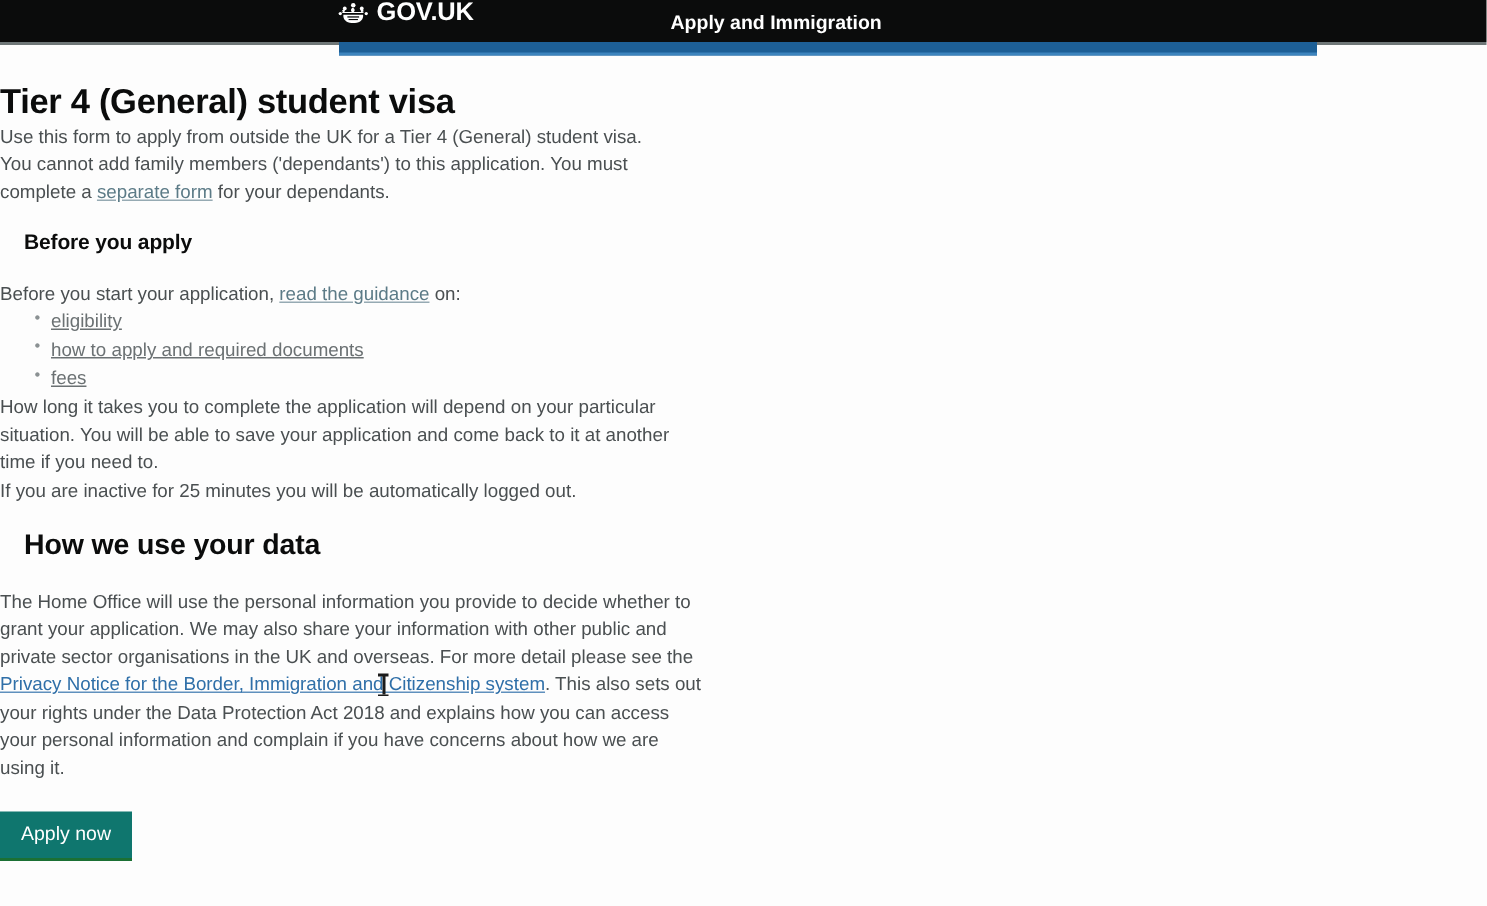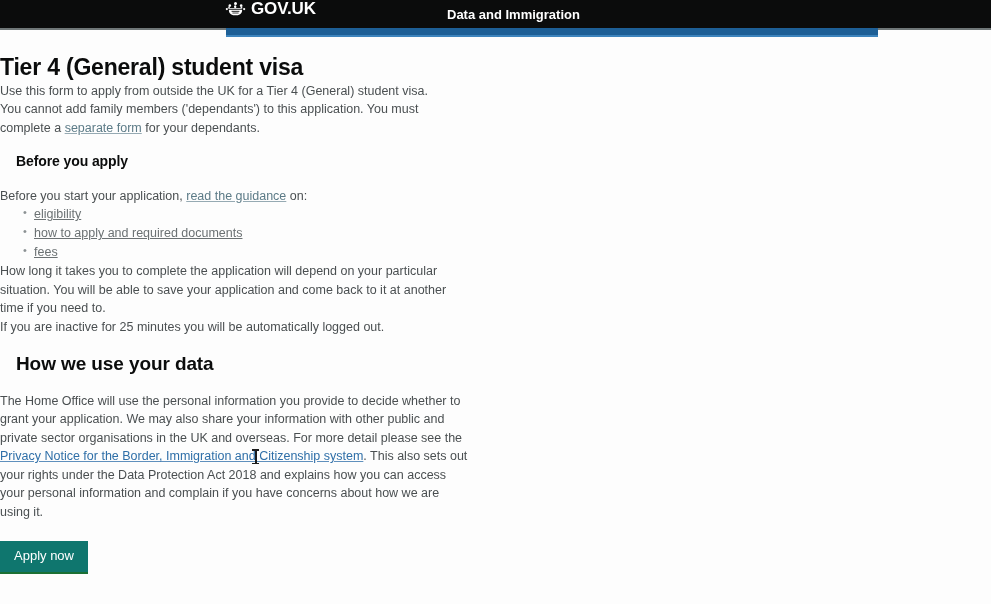--- a/index.html
+++ b/index.html
@@ -23,21 +23,21 @@
     width: 991px;
     height: 28px;
     background: #0b0c0c;
   }
   .header-logo {
     position: absolute;
     left: 225px;
     top: 0;
     height: 16px;
     display: flex;
-    align-items: center;
+    align-items: flex-end;
     gap: 5px;
     text-decoration: none;
   }
   .crown-icon {
     display: block;
     width: 21px;
     height: 15px;
     flex: 0 0 auto;
   }
   .logo-text {
@@ -230,21 +230,21 @@
         <path d="M18 7.2c-1.6 0-2.6 1.2-2.6 2.6 0 1.1.5 1.8 1.2 2.3H7.6c.5-.6.8-1.3.8-2.1 0-.3 0-.6-.1-.8-1 .7-2.3.9-3.4.4.2.8.7 1.5 1.4 1.9-.6.3-1.3.4-2 .3.6 1 1.7 1.6 2.9 1.6h20.6c1.2 0 2.3-.6 2.9-1.6-.7.1-1.4 0-2-.3.7-.4 1.2-1.1 1.4-1.9-1.1.5-2.4.3-3.4-.4-.1.2-.1.5-.1.8 0 .8.3 1.5.8 2.1h-9c.7-.5 1.2-1.2 1.2-2.3 0-1.4-1-2.6-2.6-2.6z"></path>
         <path d="M6.6 15.2h22.8c.3 2.4-.4 4.8-2 6.6-1.8 2-4.5 3.1-7.4 3.1h-4c-2.9 0-5.6-1.1-7.4-3.1-1.6-1.8-2.3-4.2-2-6.6z"></path>
         <rect x="11.2" y="17.1" width="13.6" height="1.5" fill="#0b0c0c"></rect>
         <rect x="12.6" y="20.2" width="10.8" height="1.3" fill="#0b0c0c"></rect>
       </g>
     </svg>
     <span class="logo-text">GOV.UK</span>
   </a>
 
   <a class="header-service" href="#">
-    <span>Data and Immigration</span>
+    <span>Apply and Immigration</span>
   </a>
 </div>
 
 <div class="accent-row">
   <div class="grey-rule"></div>
   <div class="blue-bar"></div>
   <div class="blue-bar-light"></div>
 </div>
 
 <div class="page-wrap">

